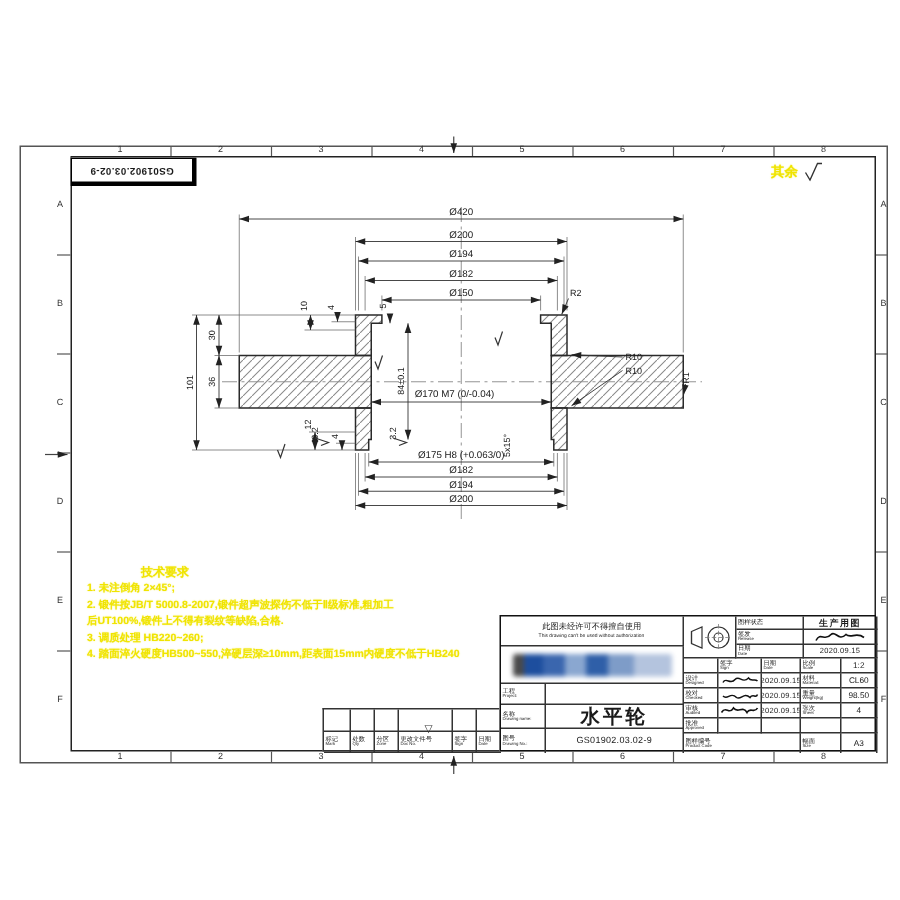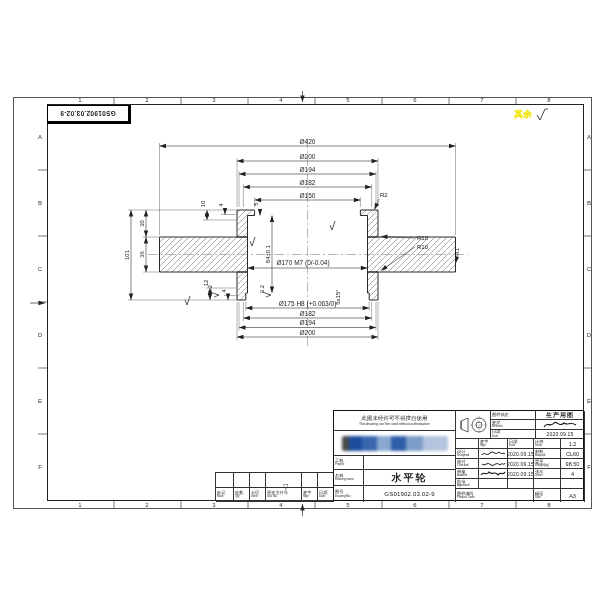--- a/index.html
+++ b/index.html
@@ -31,21 +31,21 @@
   .c{position:absolute;box-sizing:border-box;border-right:1px solid #333;border-bottom:1px solid #333;
      display:flex;align-items:center;justify-content:center;overflow:hidden;} .c.last-b{border-bottom:none;}
   .lbl{display:flex;flex-direction:column;align-items:flex-start;justify-content:center;
        padding-left:1px;line-height:1;}
   .lbl .cn{font-size:4.2px;} .lbl .en{font-size:3.2px;color:#222;transform:scale(.9);transform-origin:left;}
   .banner{flex-direction:column;line-height:1.2;}
   .banner .cn{font-size:5.5px;} .banner .en{font-size:3.6px;transform:scale(.92);}
   #logo{width:106px;height:15px;border-radius:2px;filter:blur(1.6px);
         background:linear-gradient(90deg,#4a4a4a 0 7%,#1d4e9e 7% 19%,#3a66ae 19% 33%,
                    #8aa7d0 33% 46%,#2f5fa8 46% 60%,#7e9cc8 60% 76%,#b4c4de 76% 100%);}
-  .v{font-size:5.5px;} .v-big{font-size:10px;letter-spacing:2px;font-weight:bold;}
+  .v{font-size:5.5px;} .v-big{font-size:13px;letter-spacing:2px;font-weight:bold;}
   .v-no{font-size:6px;letter-spacing:.2px;}
   .v-stamp{font-size:6px;font-weight:bold;letter-spacing:1px;}
   .v-date{font-size:5px;letter-spacing:.2px;}
   
   #rev{left:215px;top:472px;width:118px;height:29px;border:1px solid #333;border-right:none;background:#fff;}
   #fold-tri{left:283px;top:483px;font-size:7px;color:#333;line-height:7px;}
   svg text{font-family:"Liberation Sans","DejaVu Sans",sans-serif;fill:#1a1a1a;}
   .dimtx{font-size:6.5px;text-anchor:middle;}
   .dimtx-s{font-size:6px;text-anchor:middle;}
   .dimtx-l{font-size:6px;text-anchor:start;}
@@ -244,20 +244,28 @@
 
     <g>
       <use href="#rgh" transform="translate(250,241)"></use>
       <use href="#rgh" transform="translate(330,225)"></use>
       <use href="#rgh" transform="translate(185,300)"></use>
       <use href="#rgh" transform="translate(214,297) rotate(-90)"></use>
       <use href="#rgh" transform="translate(266,297) rotate(-90)"></use>
     </g>
   </svg>
 
+  <div class="abs" id="notes">
+    <div class="t">技术要求</div>
+    <div>1. 未注倒角 2×45°;</div>
+    <div>2. 锻件按JB/T 5000.8-2007,锻件超声波探伤不低于Ⅱ级标准,粗加工</div>
+    <div>后UT100%,锻件上不得有裂纹等缺陷,合格.</div>
+    <div>3. 调质处理 HB220~260;</div>
+    <div>4. 踏面淬火硬度HB500~550,淬硬层深≥10mm,距表面15mm内硬度不低于HB240</div>
+  </div>
 
   <div class="abs" id="rev">
     <div class="c" style="left:0;top:0;width:18px;height:15px"></div>
     <div class="c" style="left:18px;top:0;width:16px;height:15px"></div>
     <div class="c" style="left:34px;top:0;width:16px;height:15px"></div>
     <div class="c" style="left:50px;top:0;width:36px;height:15px"></div>
     <div class="c" style="left:86px;top:0;width:16px;height:15px"></div>
     <div class="c" style="left:102px;top:0;width:16px;height:15px"></div>
     <div class="c lbl" style="left:0;top:15px;width:18px;height:14px">
       <span class="cn">标记</span>

